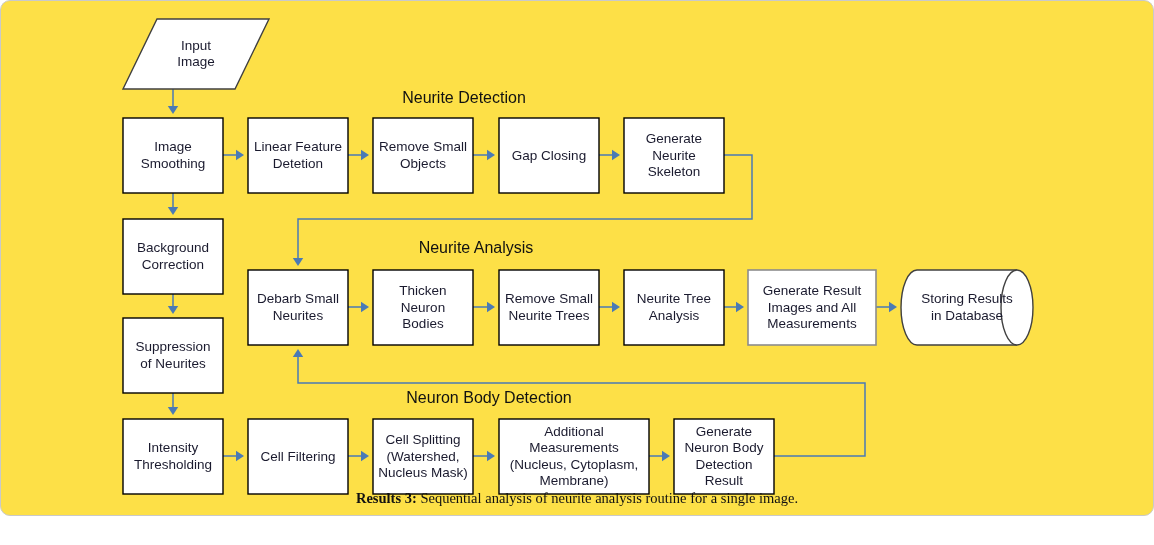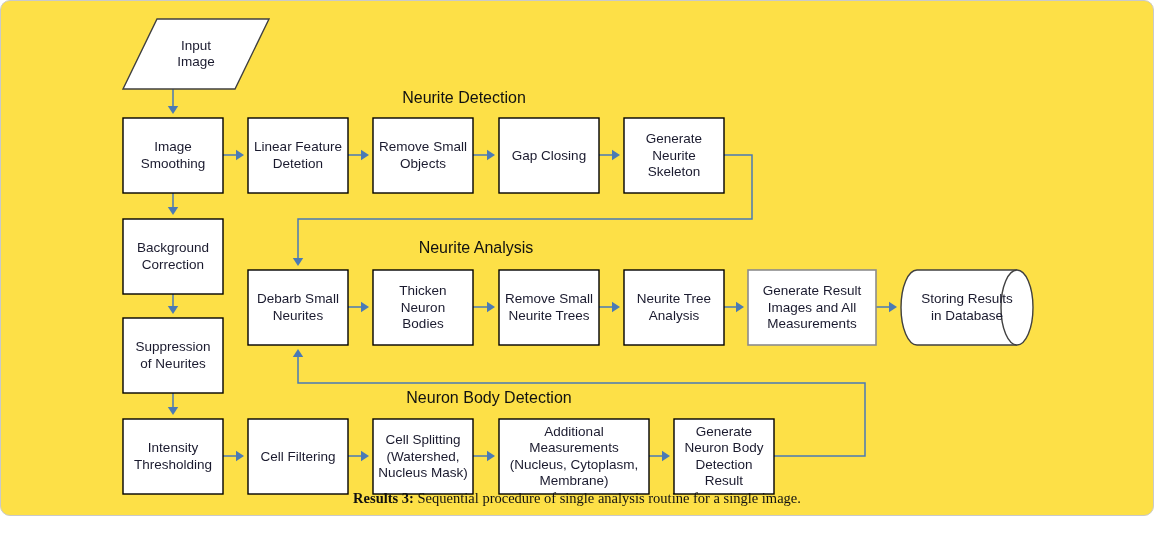--- a/index.html
+++ b/index.html
@@ -249,16 +249,16 @@
         </g>
       </g>
     <g id="section-titles-layer">
         <text x="463" y="102" class="section-title">Neurite Detection</text>
         <text x="475" y="252" class="section-title">Neurite Analysis</text>
         <text x="488" y="402" class="section-title">Neuron Body Detection</text>
       </g>
   </svg>
 
   <div id="caption-bar">
-    <span class="cap-label">Results 3:</span><span class="cap-text"> Sequential procedure of single analysis routine for a single image.</span>
+    <span class="cap-label">Results 3:</span><span class="cap-text"> Sequential analysis of neurite analysis routine for a single image.</span>
   </div>
 
 </div>
 
 </body></html>

